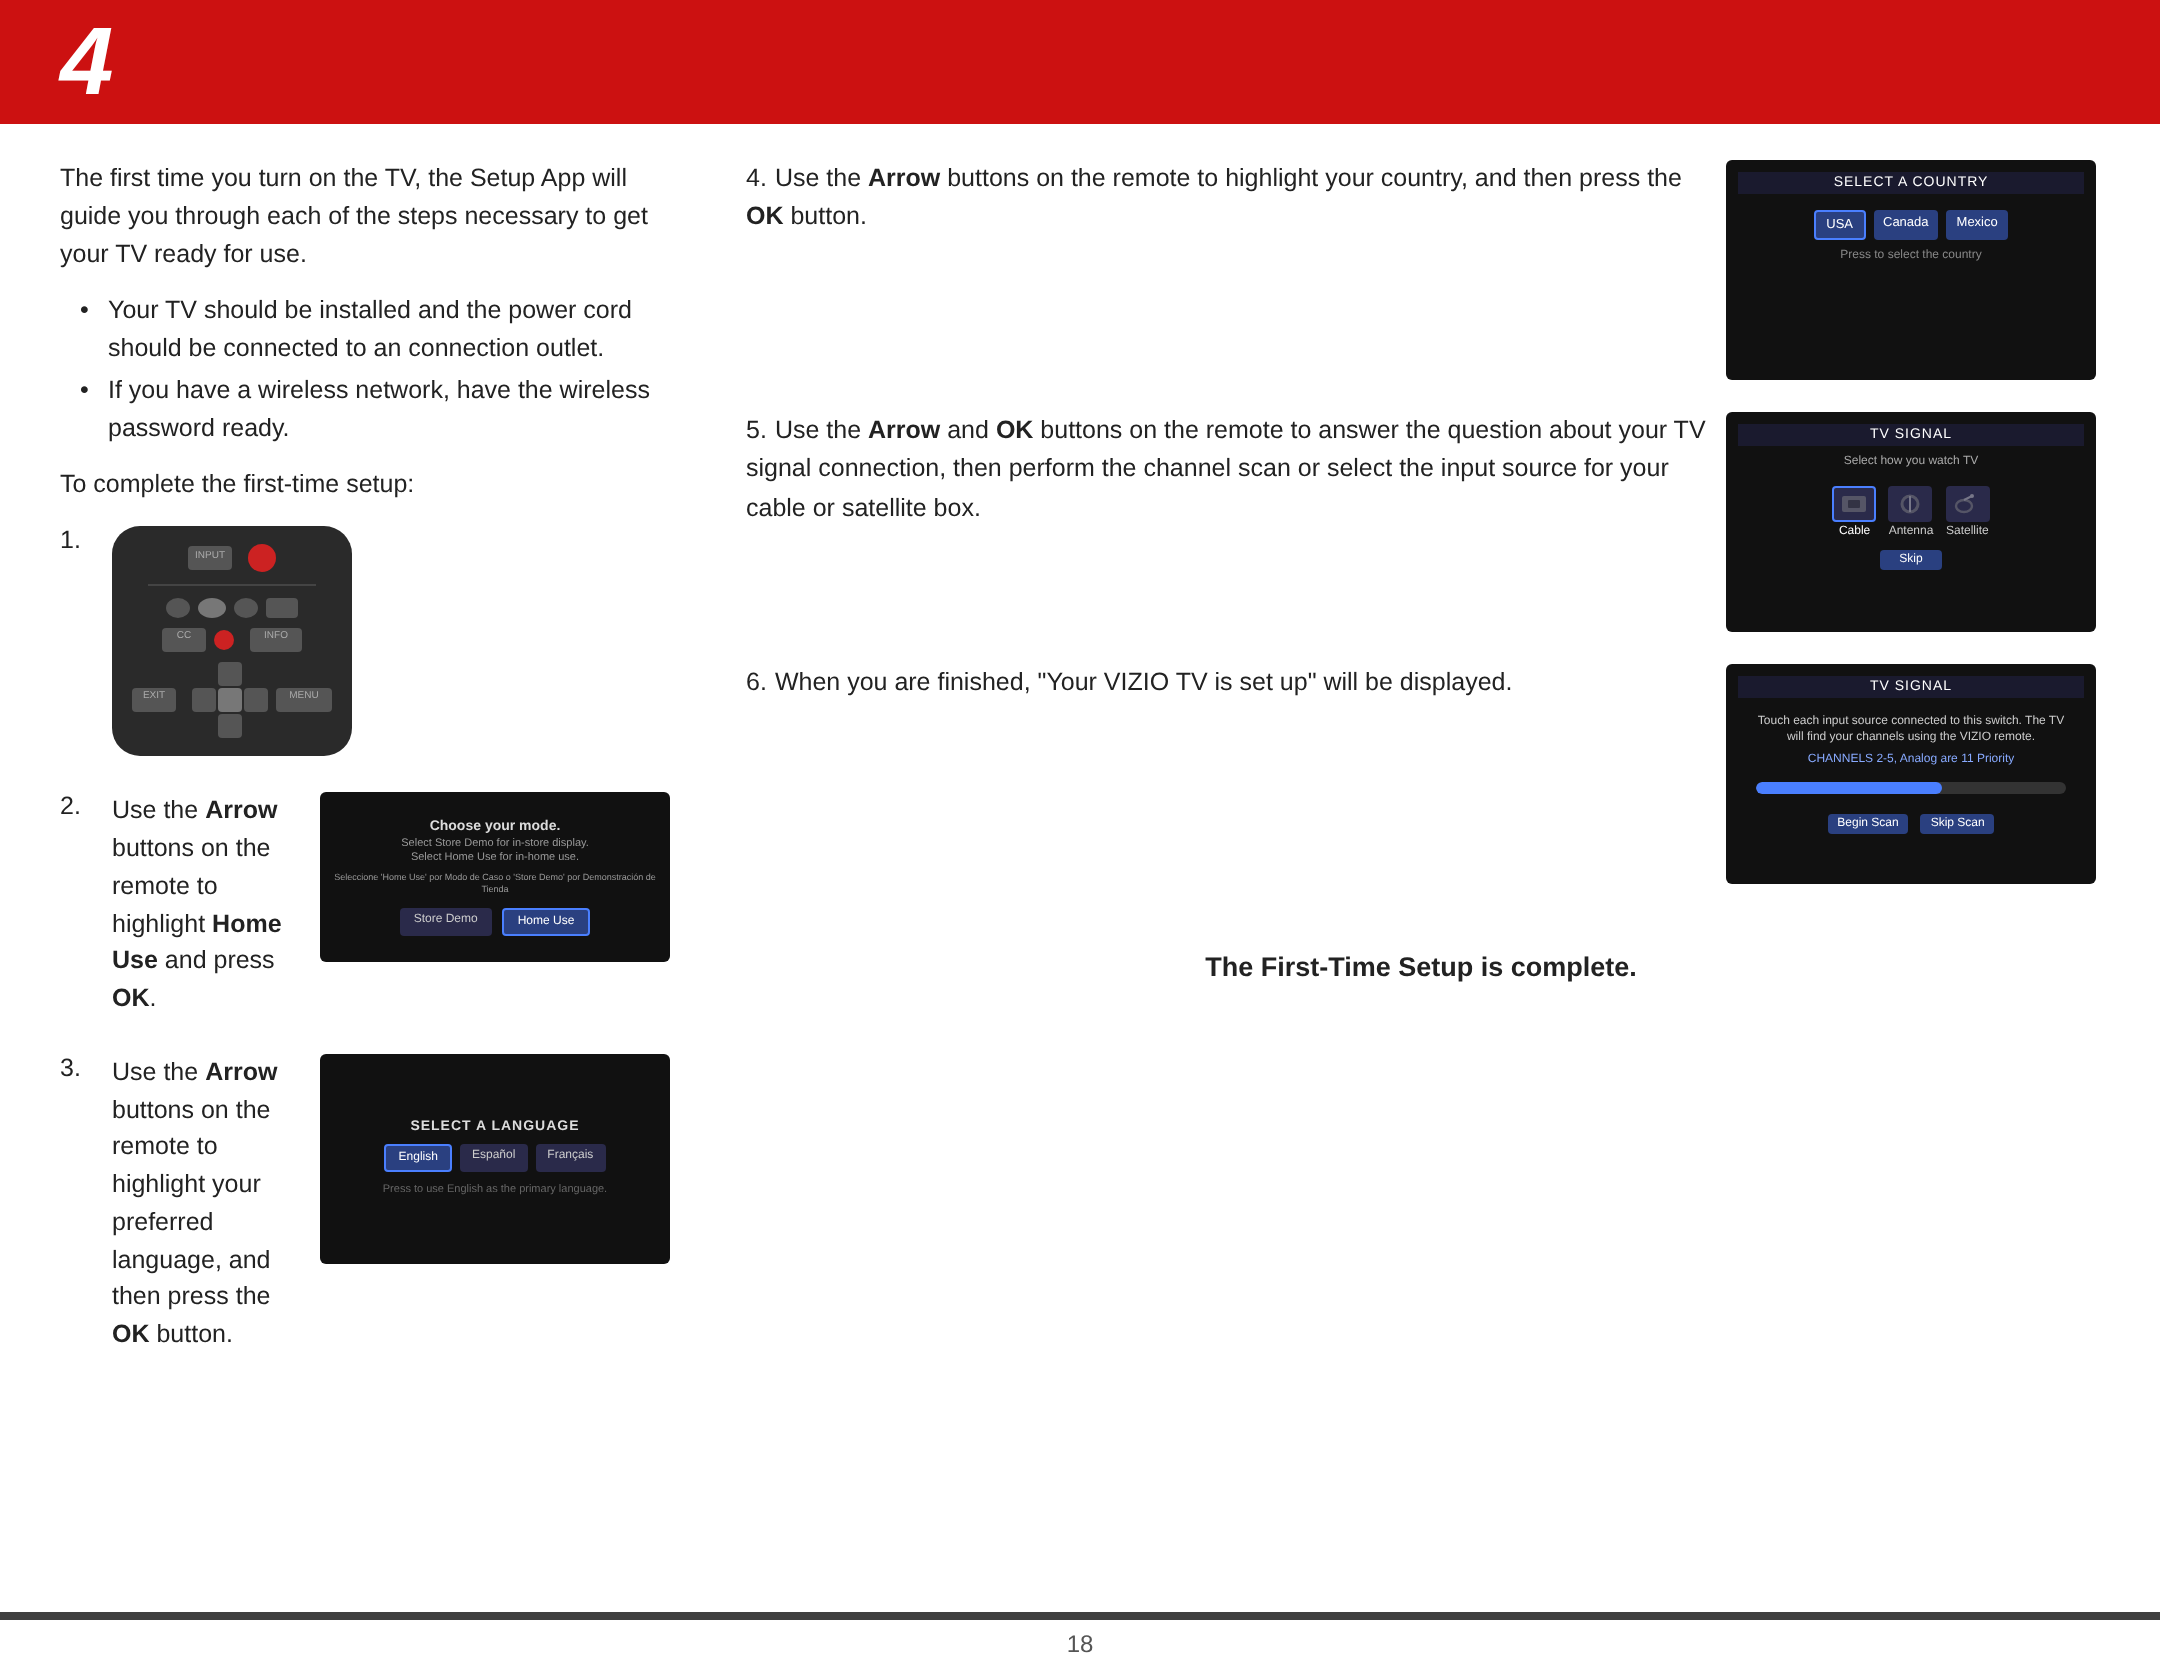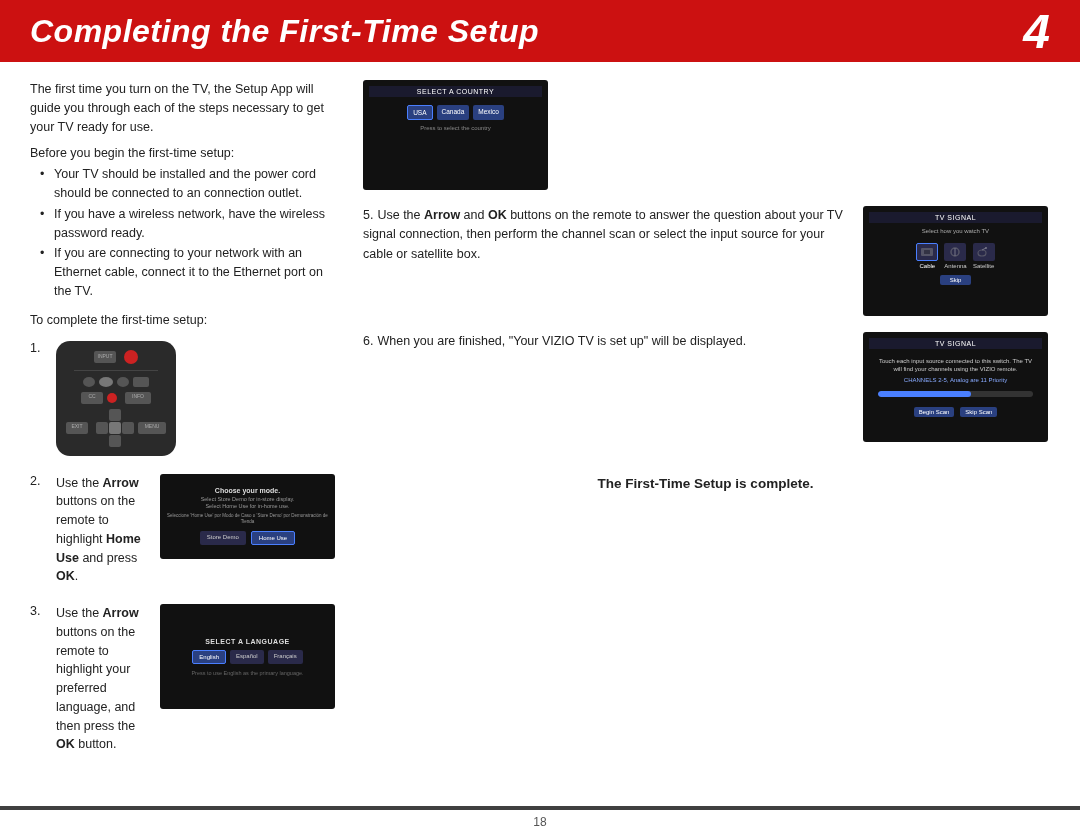--- a/index.html
+++ b/index.html
@@ -33,21 +33,21 @@
       color: #fff;
       font-size: 48px;
       font-weight: bold;
       font-style: italic;
     }
 
     
     .content {
       display: flex;
       padding: 18px 32px 10px 30px;
-      gap: 28px;
+      gap: 38px;
       height: calc(834px - 62px - 28px);
     }
 
     
     .left-col {
       flex: 0 0 305px;
     }
 
     .intro-text {
       font-size: 12.5px;
@@ -445,35 +445,32 @@
       font-size: 6px;
       text-align: center;
       margin-top: 4px;
       line-height: 1.4;
     }
   </style>
 </head>
 <body>
 
 <div class="header">
-  <span class="header-title">Completing the First-Time Setup</span>
   <span class="header-number">4</span>
 </div>
 
 <div class="content">
 
   <div class="left-col">
 
     <p class="intro-text">The first time you turn on the TV, the Setup App will guide you through each of the steps necessary to get your TV ready for use.</p>
-    <p class="before-title">Before you begin the first-time setup:</p>
 
     <ul class="bullet-list">
       <li>Your TV should be installed and the power cord should be connected to an connection outlet.</li>
       <li>If you have a wireless network, have the wireless password ready.</li>
-      <li>If you are connecting to your network with an Ethernet cable, connect it to the Ethernet port on the TV.</li>
     </ul>
 
     <p class="complete-title">To complete the first-time setup:</p>
 
     <div class="step-item">
       <span class="step-label">1.</span>
 
       <div class="remote-mock">
         <div class="remote-row">
           <div class="remote-btn" style="width:22px;font-size:5px;color:#aaa;text-align:center;padding:2px 0;">INPUT</div>
@@ -540,20 +537,23 @@
         </div>
         <div class="lang-small-text">Press   to use English as the primary language.</div>
       </div>
     </div>
 
   </div>
 
   <div class="right-col">
 
     <div class="r-step-item">
+      <div style="flex:1;">
+        <p class="right-step-text"><span style="margin-right:4px;">4.</span>Use the <b>Arrow</b> buttons on the remote to highlight your country, and then press the <b>OK</b> button.</p>
+      </div>
 
       <div class="right-screen">
         <div class="screen-title-bar">SELECT A COUNTRY</div>
         <div class="country-options">
           <div class="country-btn selected">USA</div>
           <div class="country-btn">Canada</div>
           <div class="country-btn">Mexico</div>
         </div>
         <div class="screen-small-text">Press   to select the country</div>
       </div>

